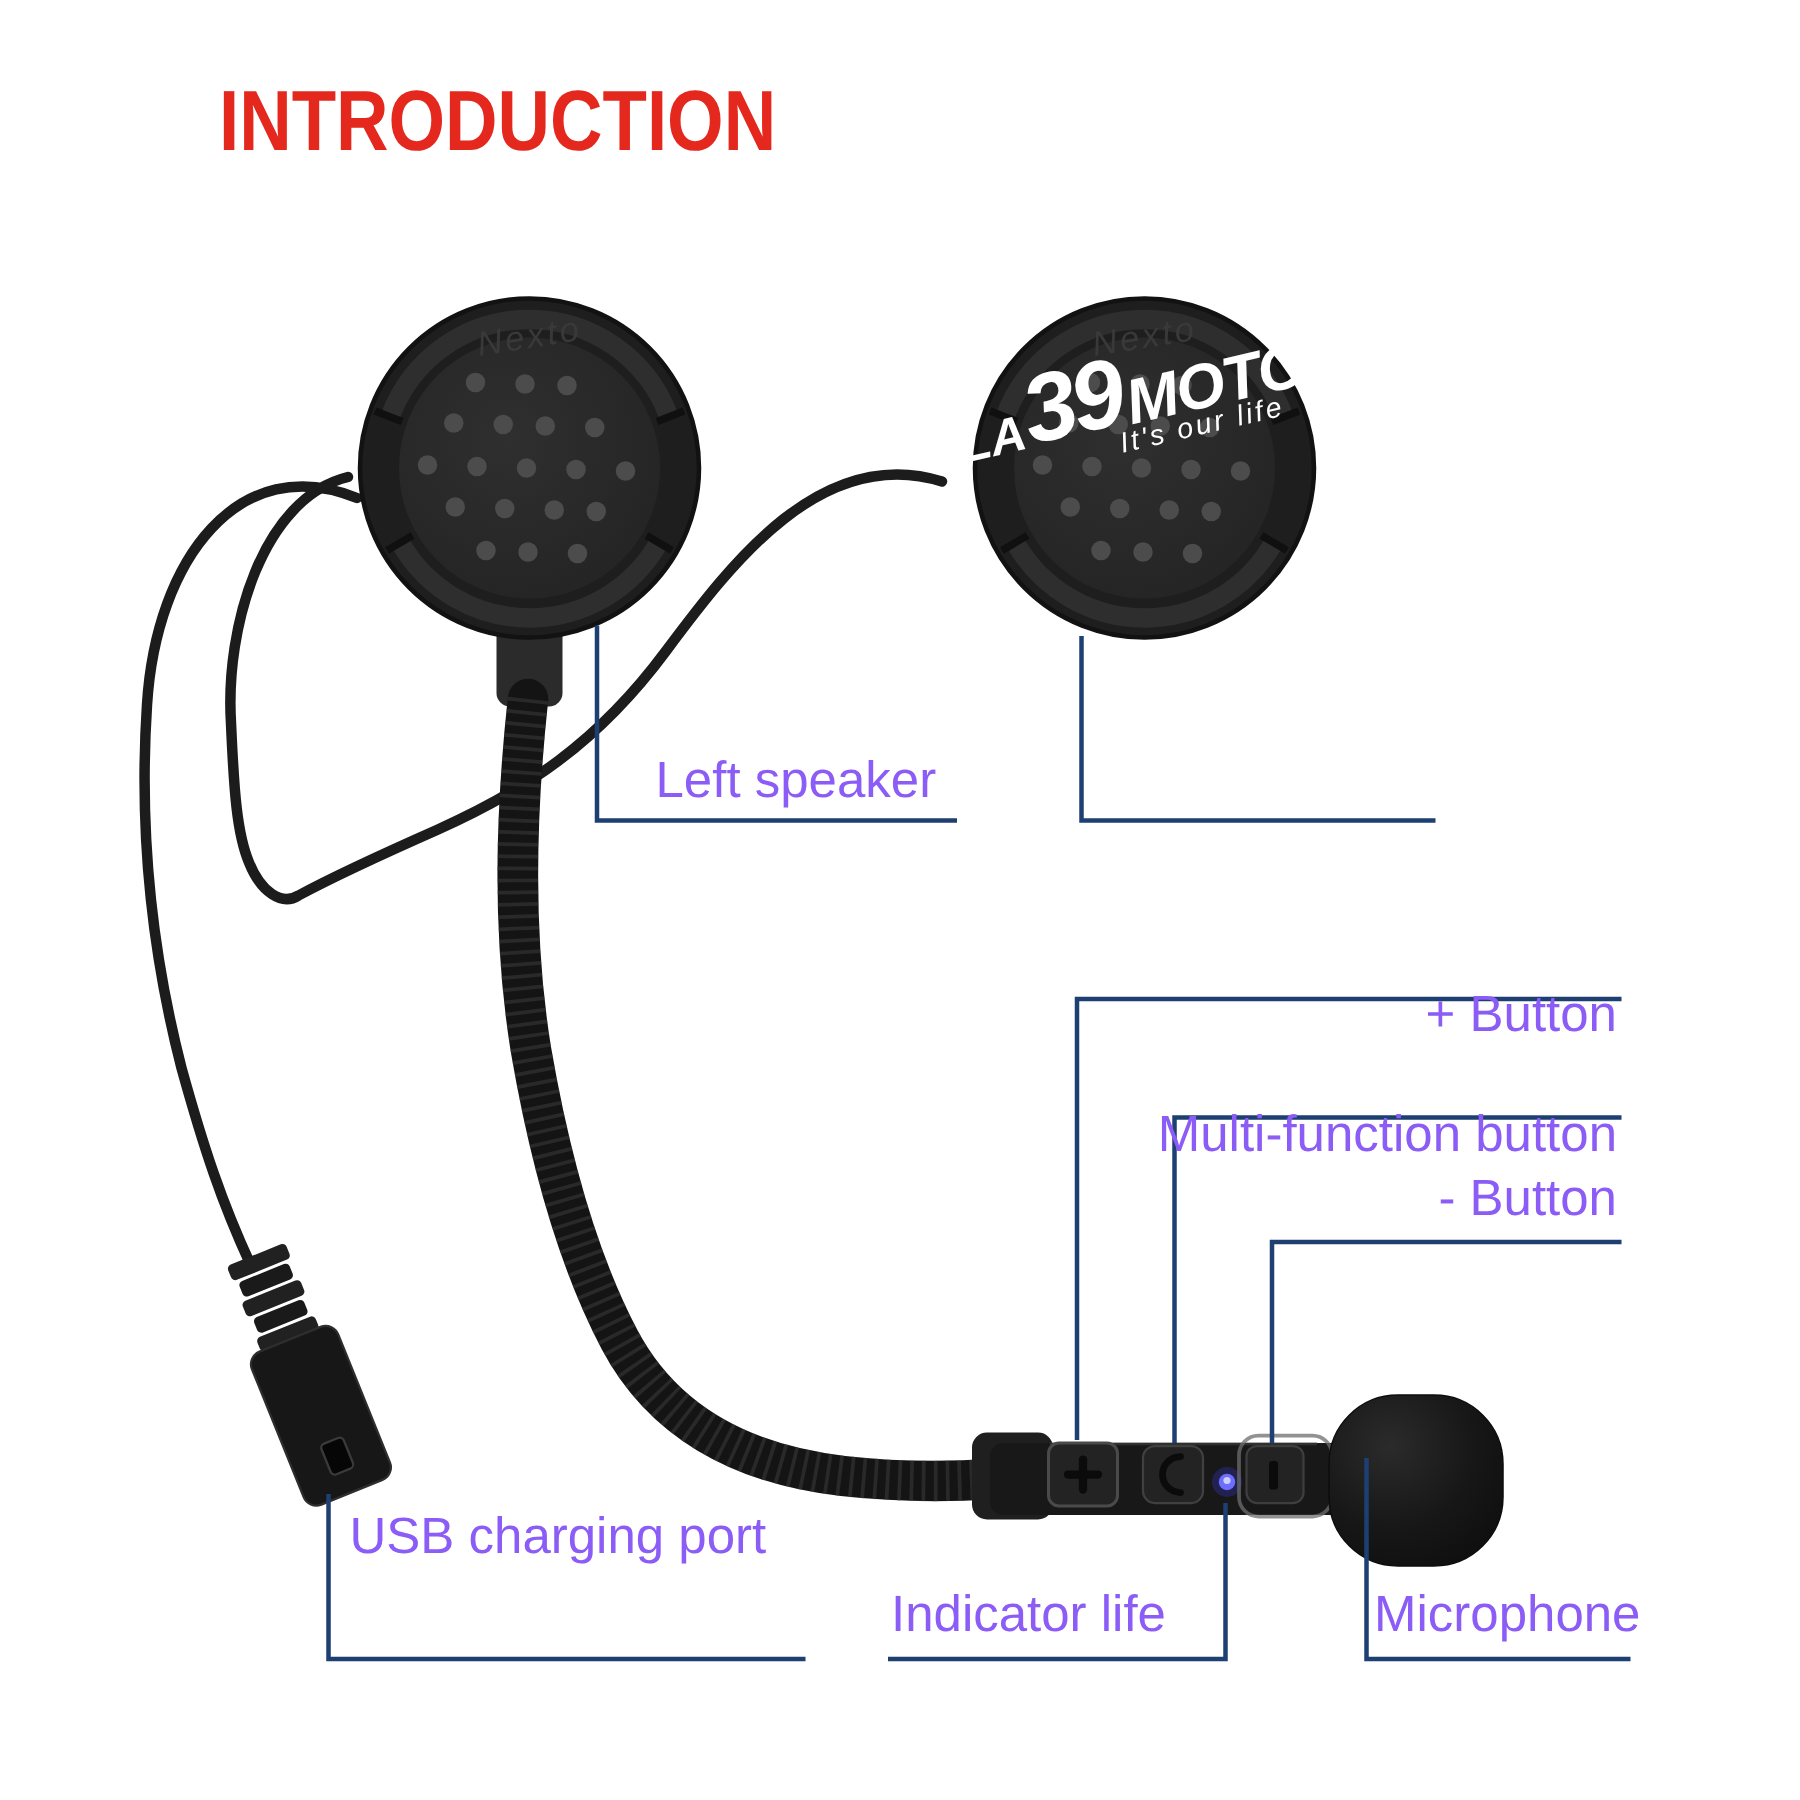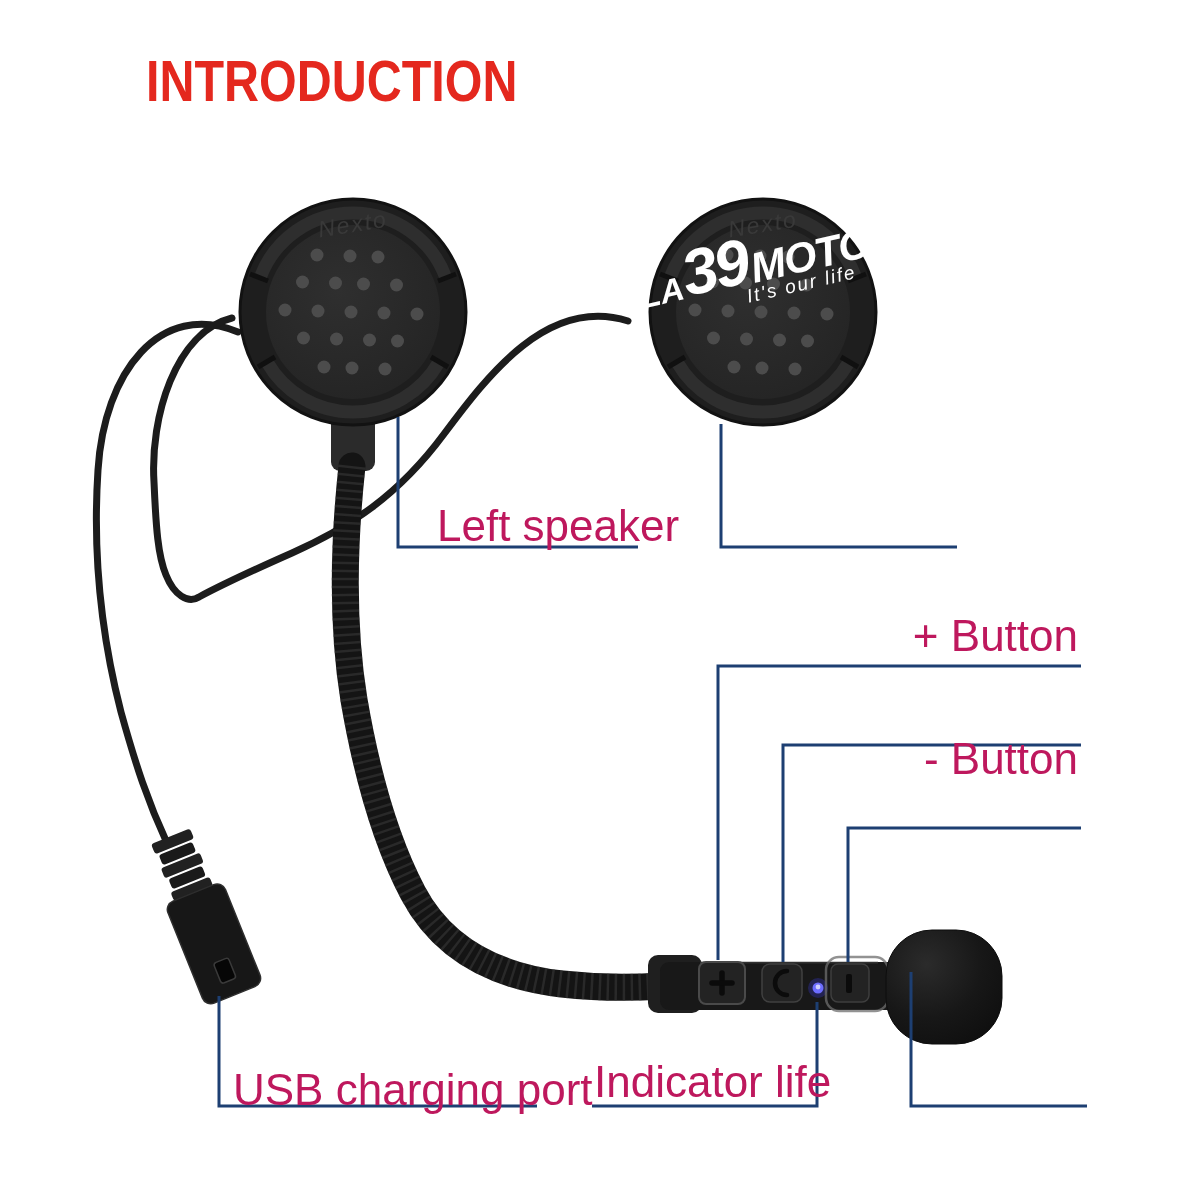--- a/index.html
+++ b/index.html
@@ -2,22 +2,22 @@
 <html><head>
 <meta charset="utf-8">
 <style>
   html,body{margin:0;padding:0;background:#fff;}
   #stage{position:relative;width:1200px;height:1200px;background:#ffffff;overflow:hidden;
          font-family:"Liberation Sans",sans-serif;}
   #art{position:absolute;left:0;top:0;}
   .title{position:absolute;left:146px;top:48px;font-size:57px;font-weight:800;
          color:#e4281e;letter-spacing:0px;transform:scaleX(.85);transform-origin:left top;
          white-space:nowrap;}
-  .lbl{position:absolute;font-size:44px;color:#be185d;white-space:nowrap;line-height:1.1;}
-  .lbl.right{text-align:right;}
+  .lbl{position:absolute;font-size:34px;color:#8b5cf6;white-space:nowrap;line-height:1.1;}
+  .lbl.right{text-align:right;margin-top:46px;}
   
   .logo{position:absolute;left:640px;top:258px;width:280px;color:#ffffff;
         transform:rotate(-13deg);transform-origin:left center;}
   .logo-row{display:flex;align-items:flex-end;line-height:.85;}
   .lg-la{font-size:33px;font-weight:800;font-style:italic;}
   .lg-39{font-size:64px;font-weight:900;font-style:italic;letter-spacing:-3px;margin:0 3px 0 2px;}
   .lg-motors{font-size:42px;font-weight:800;font-style:italic;letter-spacing:-1px;}
   .lg-tag{font-size:19px;font-style:italic;letter-spacing:2px;margin:-2px 0 0 104px;white-space:nowrap;}
 </style>
 </head>
@@ -175,16 +175,18 @@
     <div class="logo-row">
       <span class="lg-la">LA</span>
       <span class="lg-39">39</span>
       <span class="lg-motors">MOTORS</span>
     </div>
     <div class="lg-tag">It's our life</div>
   </div>
 
   <div class="lbl" style="left:437px;top:502px">Left speaker</div>
   <div class="lbl right" style="right:122px;top:612px">+ Button</div>
+  <div class="lbl right" style="right:122px;top:692px">Multi-function button</div>
   <div class="lbl right" style="right:122px;top:735px">- Button</div>
-  <div class="lbl" style="left:233px;top:1066px">USB charging port</div>
+  <div class="lbl" style="left:233px;top:1006px">USB charging port</div>
   <div class="lbl" style="left:594px;top:1058px">Indicator life</div>
+  <div class="lbl" style="left:916px;top:1058px">Microphone</div>
 </div>
 
 </body></html>

